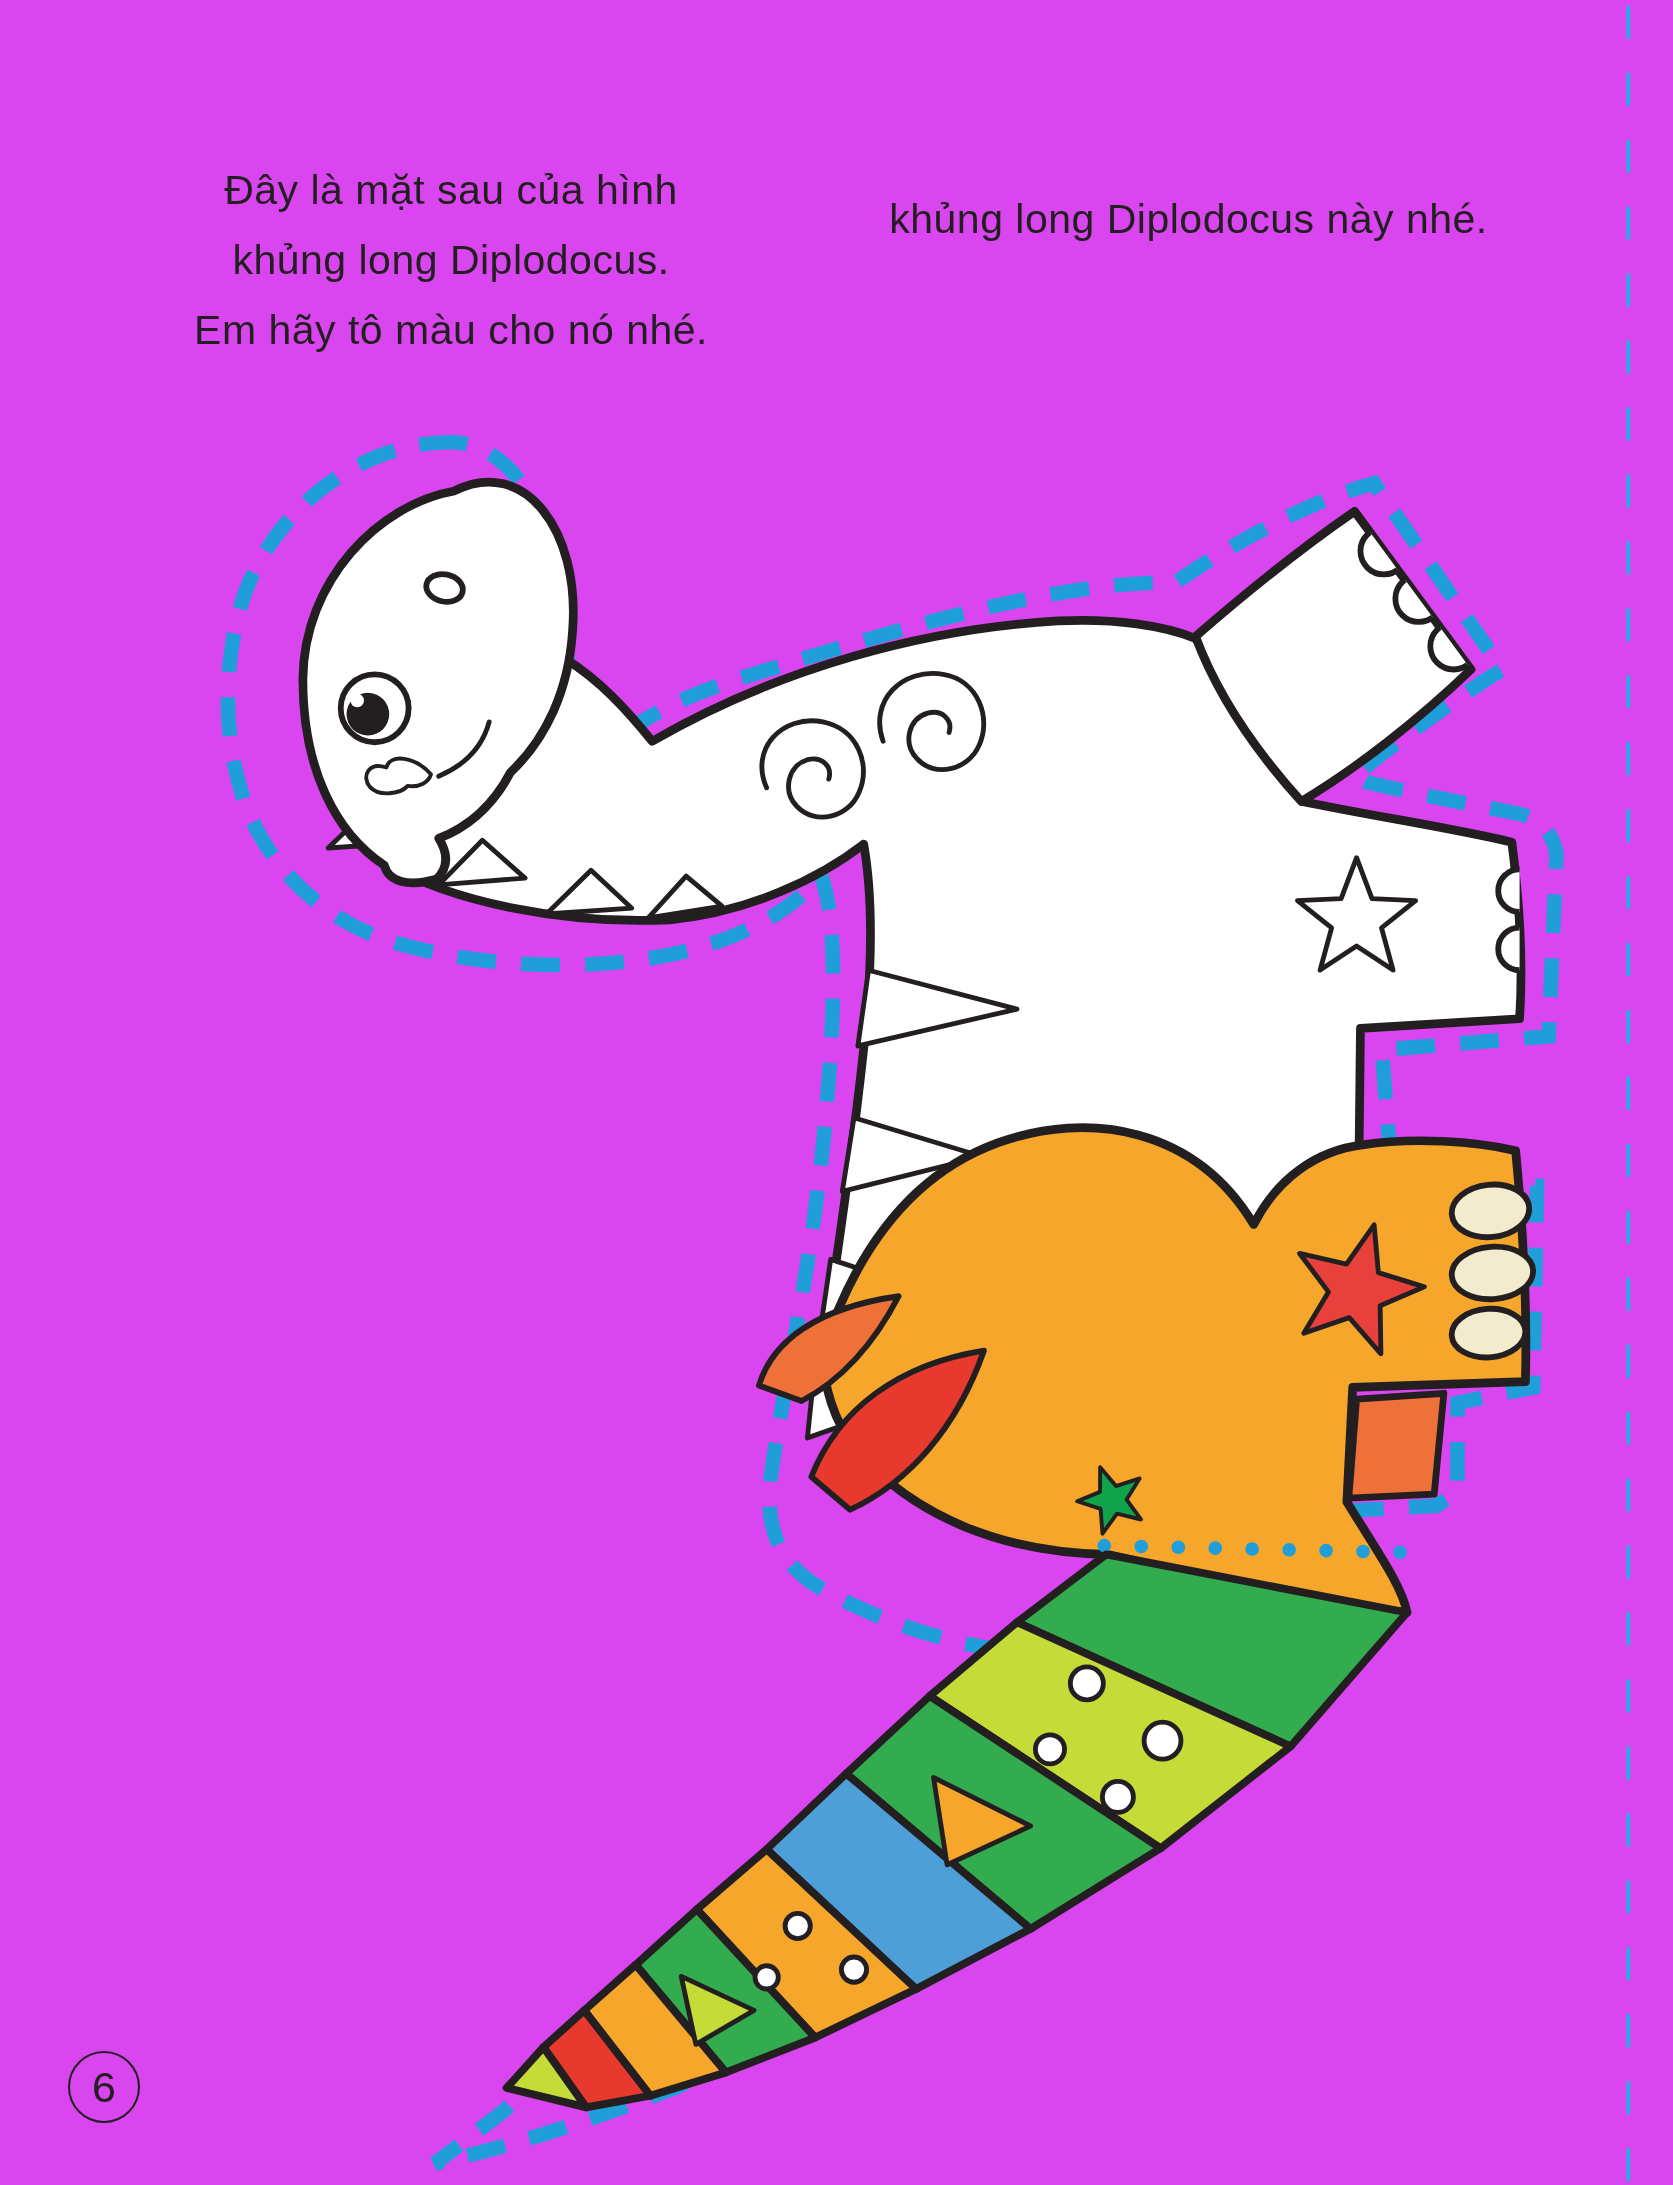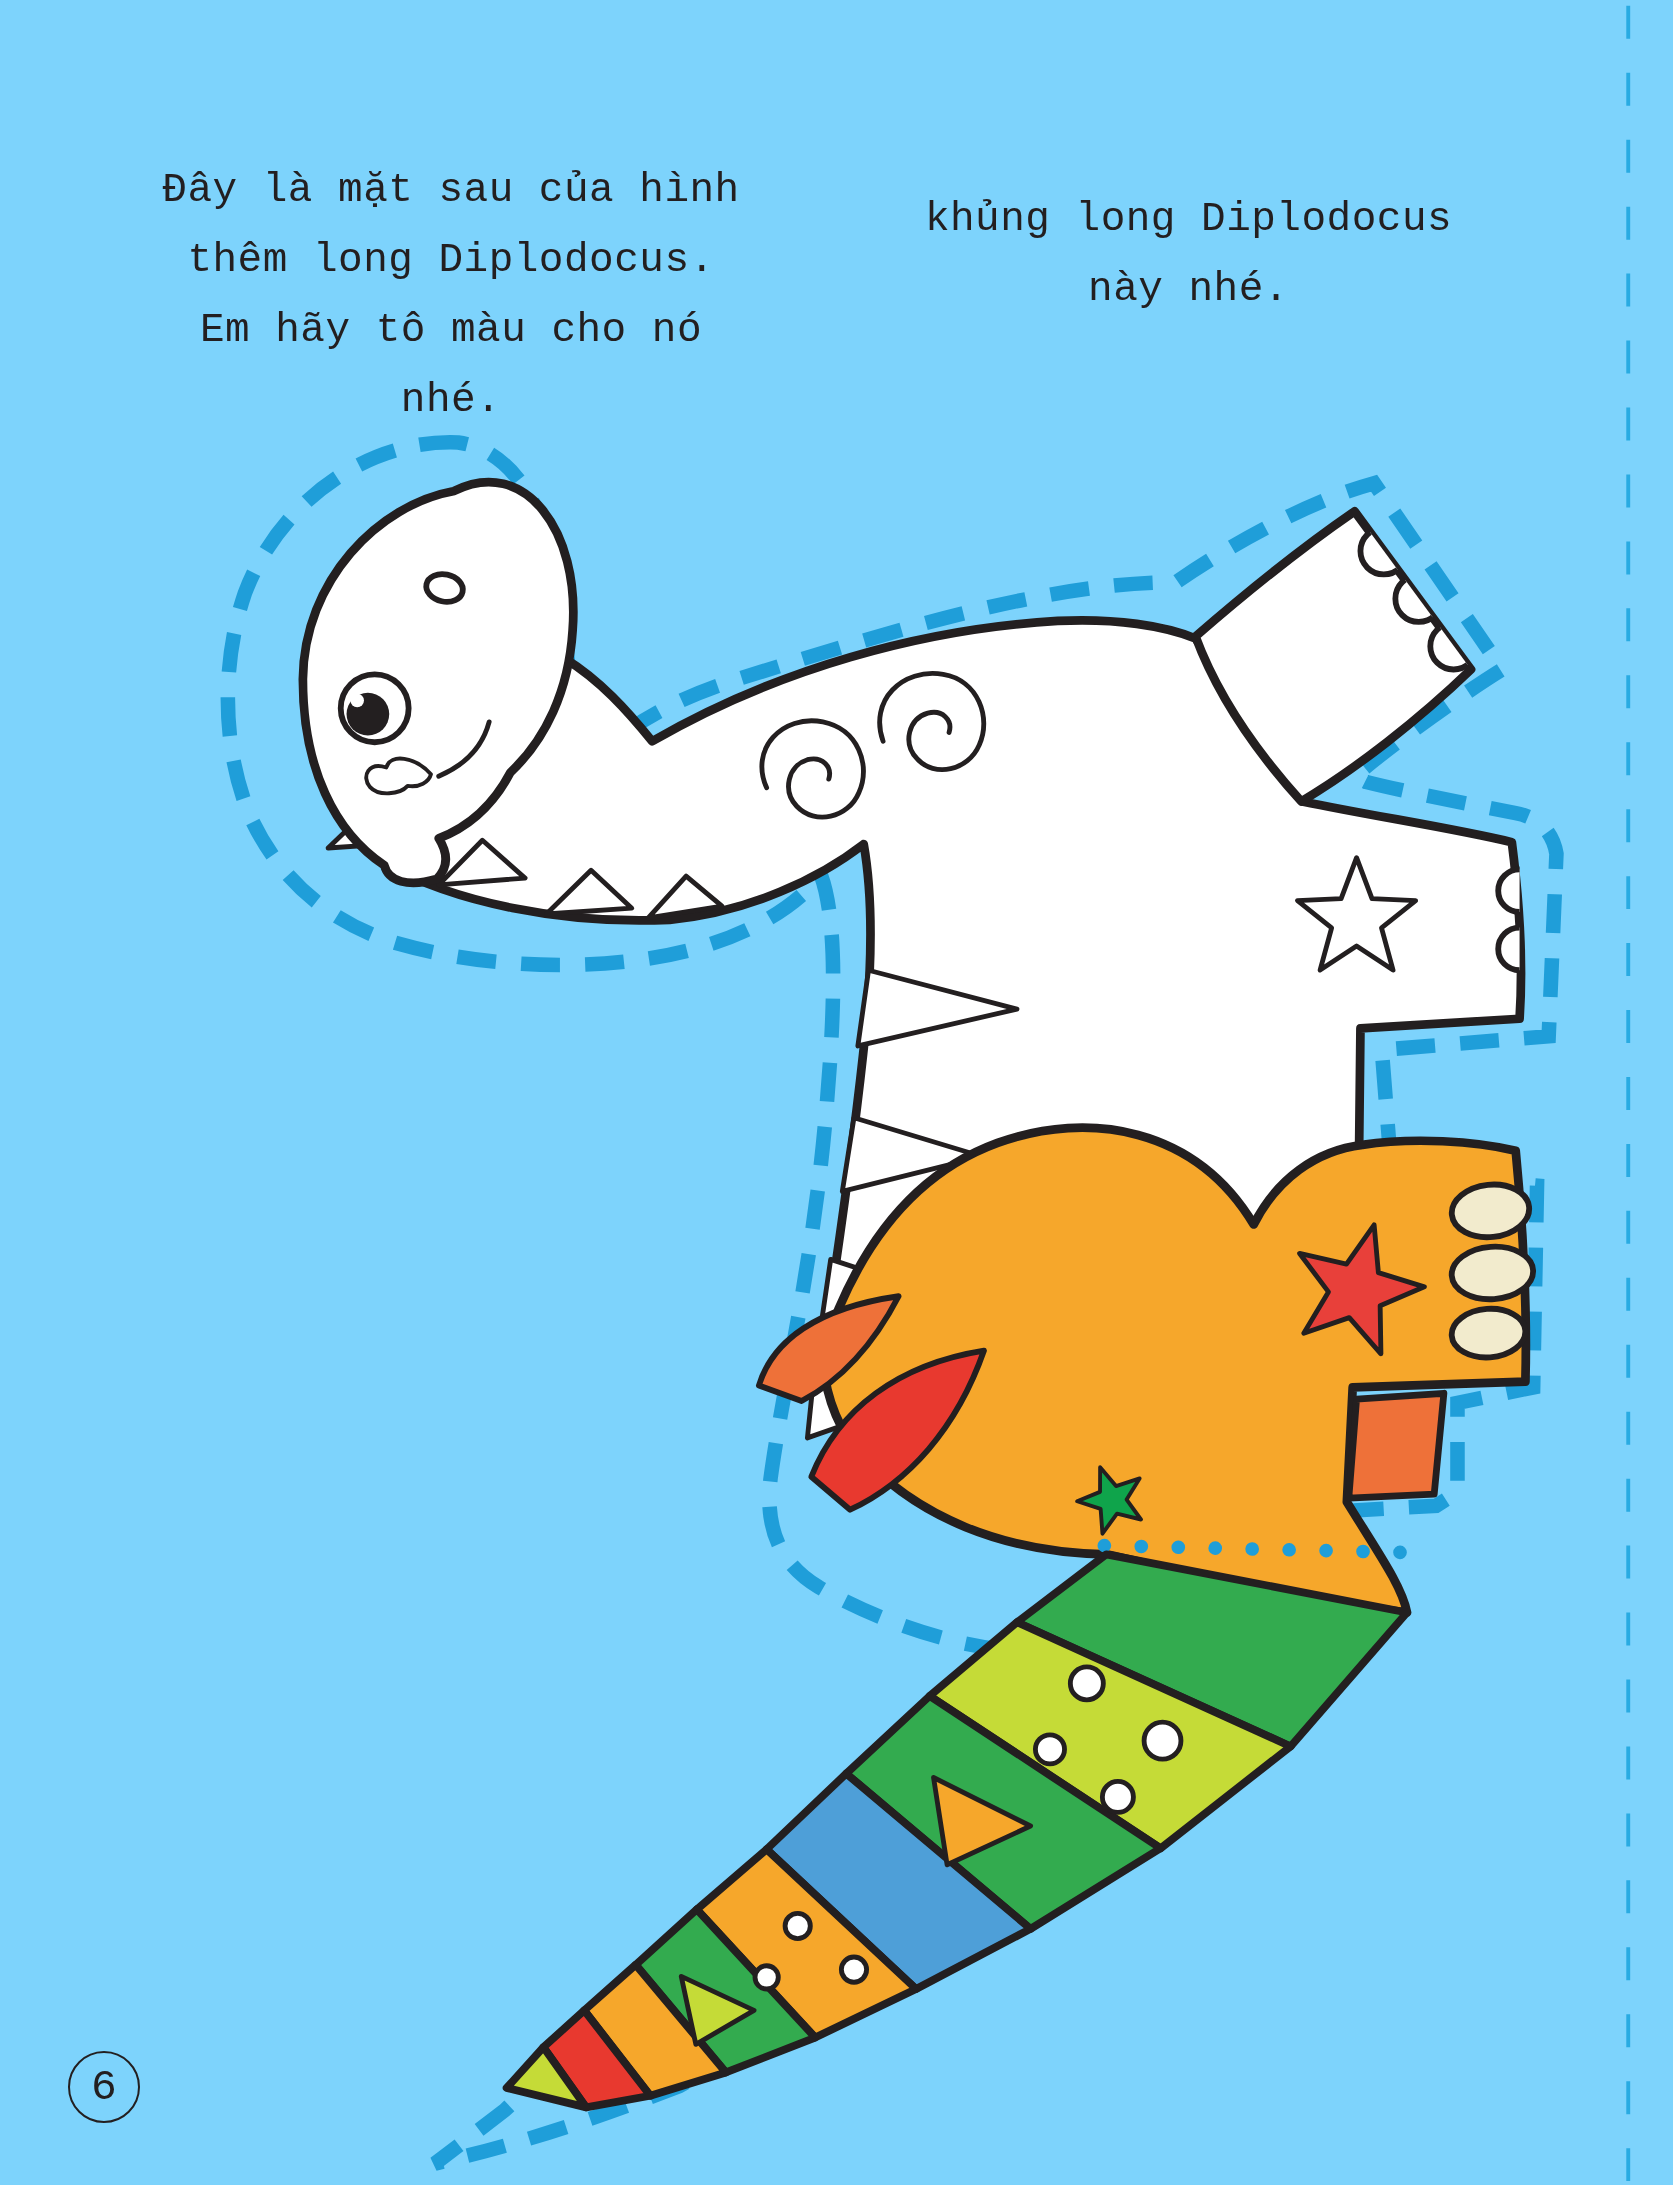--- a/index.html
+++ b/index.html
@@ -1,35 +1,35 @@
 <!DOCTYPE html>
 <html style="--c-outline: #231F20; --c-cut: #1F9ED9; --c-cut_light: #29ABE2; --c-orange: #F6A72B; --c-orange_dark: #EE7139; --c-red: #E8392F; --c-red_star: #E8403A; --c-green: #33AB4F; --c-green_dark: #0FA44B; --c-lime: #C5DB37; --c-blue_seg: #4E9FD8; --c-cream: #F2EBCD;"><head>
 <meta charset="utf-8">
 <style>
   html,body{margin:0;padding:0;background:#ffffff;}
-  #page{position:relative;width:1674px;height:2185px;background:#7dd3fc;overflow:hidden;
-        font-family:Liberation Mono, monospace;color:var(--c-outline,#231F20);}
+  #page{position:relative;width:1674px;height:2185px;background:#d946ef;overflow:hidden;
+        font-family:Liberation Sans, sans-serif;color:var(--c-outline,#231F20);}
   .instr{position:absolute;text-align:center;font-size:41px;line-height:70px;
          color:var(--c-outline,#231F20);letter-spacing:0.5px;}
   #instr-left{left:155px;top:155px;width:592px;}
   #instr-right{left:878px;top:184px;width:621px;}
   #art{position:absolute;left:0;top:0;width:1674px;height:2185px;}
   #pagenum{position:absolute;left:68px;top:2051px;width:68px;height:68px;border:2.9px solid var(--c-outline,#231F20);
            border-radius:50%;display:flex;align-items:center;justify-content:center;
            font-size:43px;color:var(--c-outline,#231F20);}
   .line{display:block;}
 </style>
 </head>
 <body>
 
 <div id="page">
 
   <div class="instr" id="instr-left">
     <span class="line">Đây là mặt sau của hình</span>
-    <span class="line">thêm long Diplodocus.</span>
+    <span class="line">khủng long Diplodocus.</span>
     <span class="line">Em hãy tô màu cho nó nhé.</span>
   </div>
 
   <div class="instr" id="instr-right">
     <span class="line">khủng long Diplodocus này nhé.</span>
   </div>
 
   <svg id="art" viewBox="0 0 1725 2252">
     <defs>
       <clipPath id="kiteClip">

